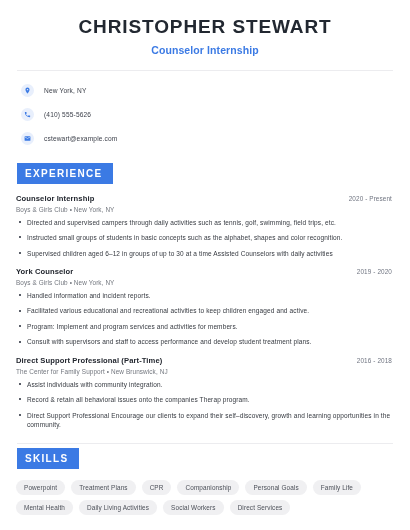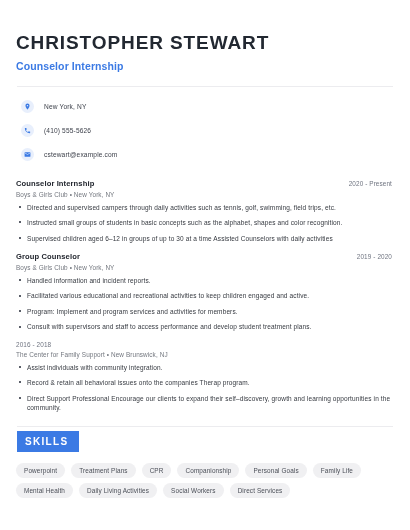--- a/index.html
+++ b/index.html
@@ -17,22 +17,22 @@
   .page {
     width: 410px;
     height: 530px;
     box-sizing: border-box;
     padding: 0 16px;
     position: relative;
   }
 
   
   .header {
-    text-align: left;
-    padding-top: 32px;
+    text-align: center;
+    padding-top: 16px;
   }
   .name {
     font-size: 19px;
     font-weight: bold;
     letter-spacing: 0.9px;
     color: #222831;
     line-height: 1.2;
     margin: 0;
   }
   .job-title {
@@ -198,52 +198,54 @@
         <svg width="7" height="7" viewBox="0 0 24 24" fill="#3b7ae4">
           <path d="M20 4H4c-1.1 0-2 .9-2 2v12c0 1.1.9 2 2 2h16c1.1 0 2-.9 2-2V6c0-1.1-.9-2-2-2zm0 4.2-8 5-8-5V6l8 5 8-5v2.2z"></path>
         </svg>
       </span>
       <span class="contact-text">cstewart@example.com</span>
     </div>
 
   </div>
 
   <div class="section-exp">
+    <div class="section-badge">EXPERIENCE</div>
 
     <div class="exp-list">
 
       <div class="exp-item">
         <div class="exp-head">
           <span class="exp-role">Counselor Internship</span>
           <span class="exp-dates">2020 - Present</span>
         </div>
         <div class="exp-company">Boys &amp; Girls Club  •  New York, NY</div>
         <ul class="bullets">
           <li>Directed and supervised campers through daily activities such as tennis, golf, swimming, field trips, etc.</li>
           <li>Instructed small groups of students in basic concepts such as the alphabet, shapes and color recognition.</li>
           <li>Supervised children aged 6–12 in groups of up to 30 at a time Assisted Counselors with daily activities</li>
         </ul>
       </div>
 
       <div class="exp-item">
         <div class="exp-head">
-          <span class="exp-role">Group Counselor</span>
+          <span class="exp-role">York Counselor</span>
           <span class="exp-dates">2019 - 2020</span>
         </div>
         <div class="exp-company">Boys &amp; Girls Club  •  New York, NY</div>
         <ul class="bullets">
           <li>Handled information and incident reports.</li>
           <li>Facilitated various educational and recreational activities to keep children engaged and active.</li>
           <li>Program: Implement and program services and activities for members.</li>
           <li>Consult with supervisors and staff to access performance and develop student treatment plans.</li>
         </ul>
       </div>
 
       <div class="exp-item">
         <div class="exp-head">
+          <span class="exp-role">Direct Support Professional (Part-Time)</span>
           <span class="exp-dates">2016 - 2018</span>
         </div>
         <div class="exp-company">The Center for Family Support  •  New Brunswick, NJ</div>
         <ul class="bullets">
           <li>Assist individuals with community integration.</li>
           <li>Record &amp; retain all behavioral issues onto the companies Therap program.</li>
           <li>Direct Support Professional Encourage our clients to expand their self–discovery, growth and learning opportunities in the community.</li>
         </ul>
       </div>
 

